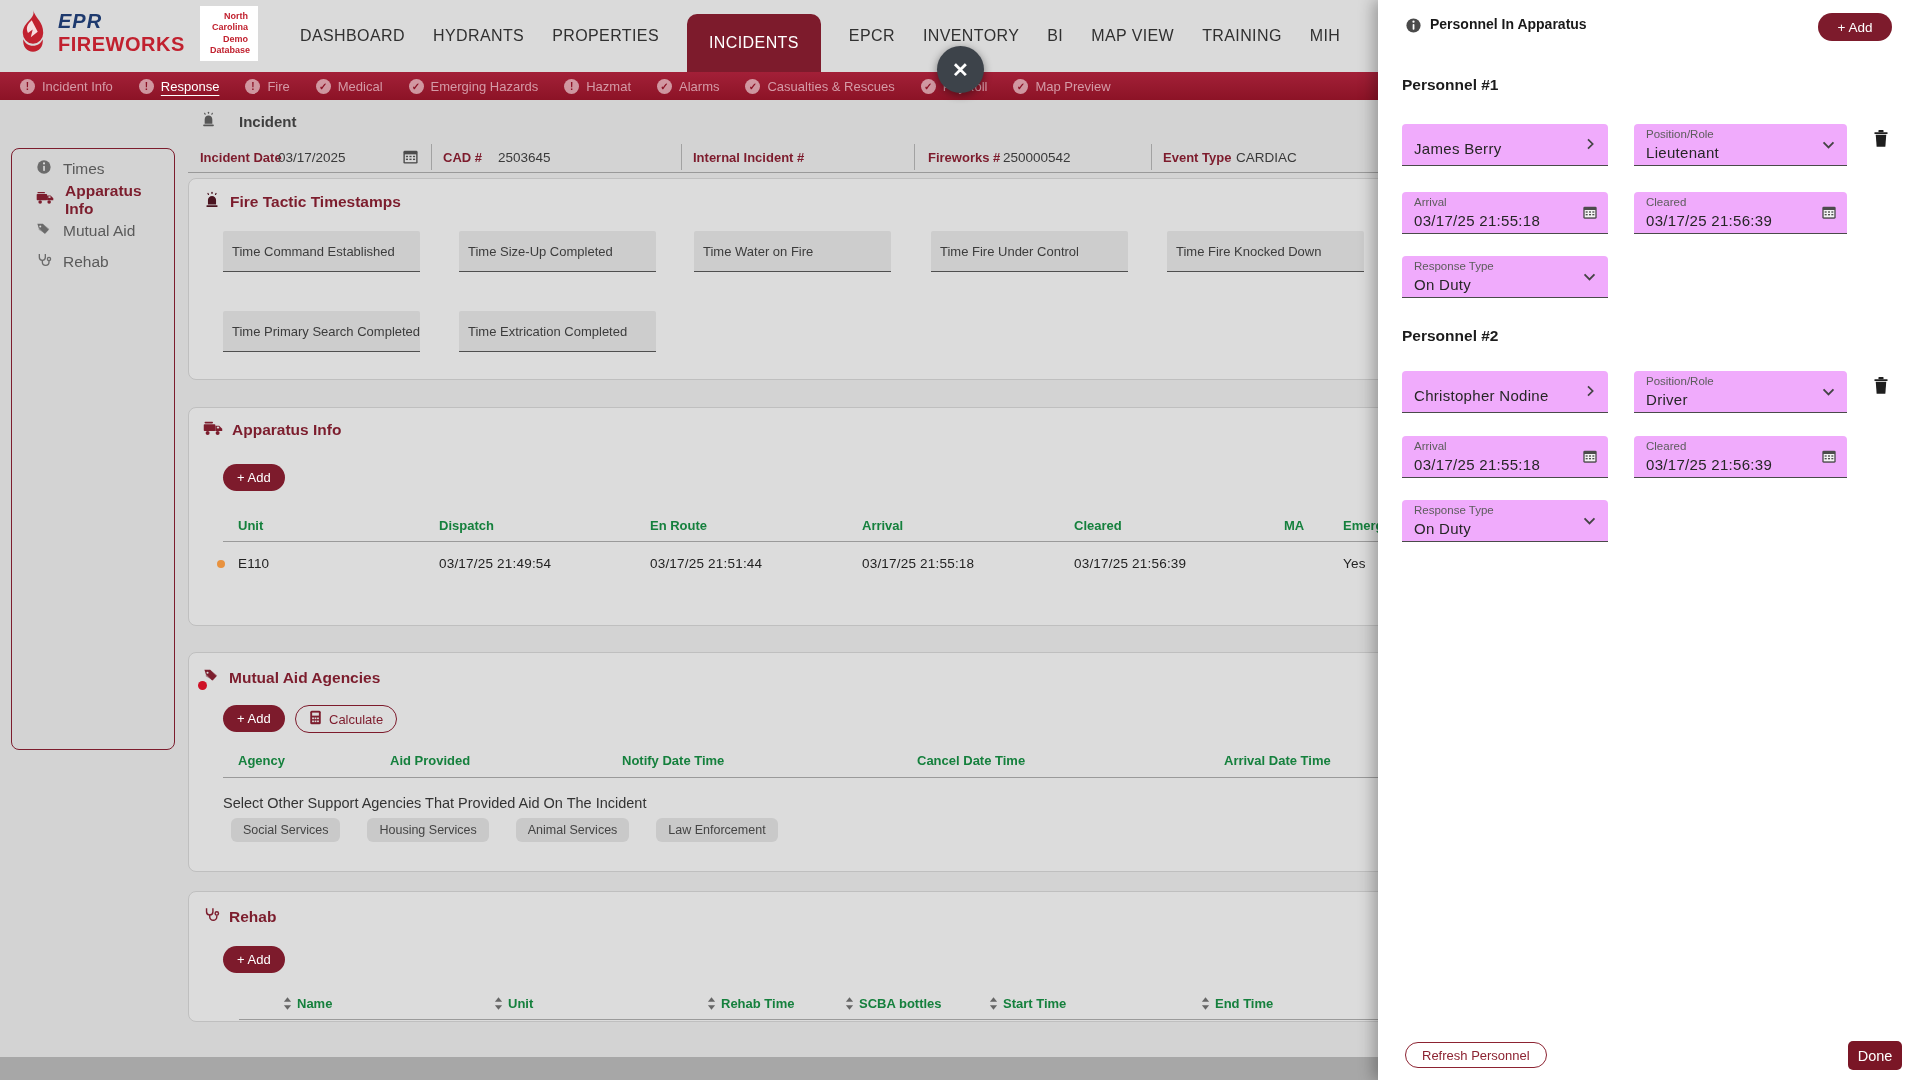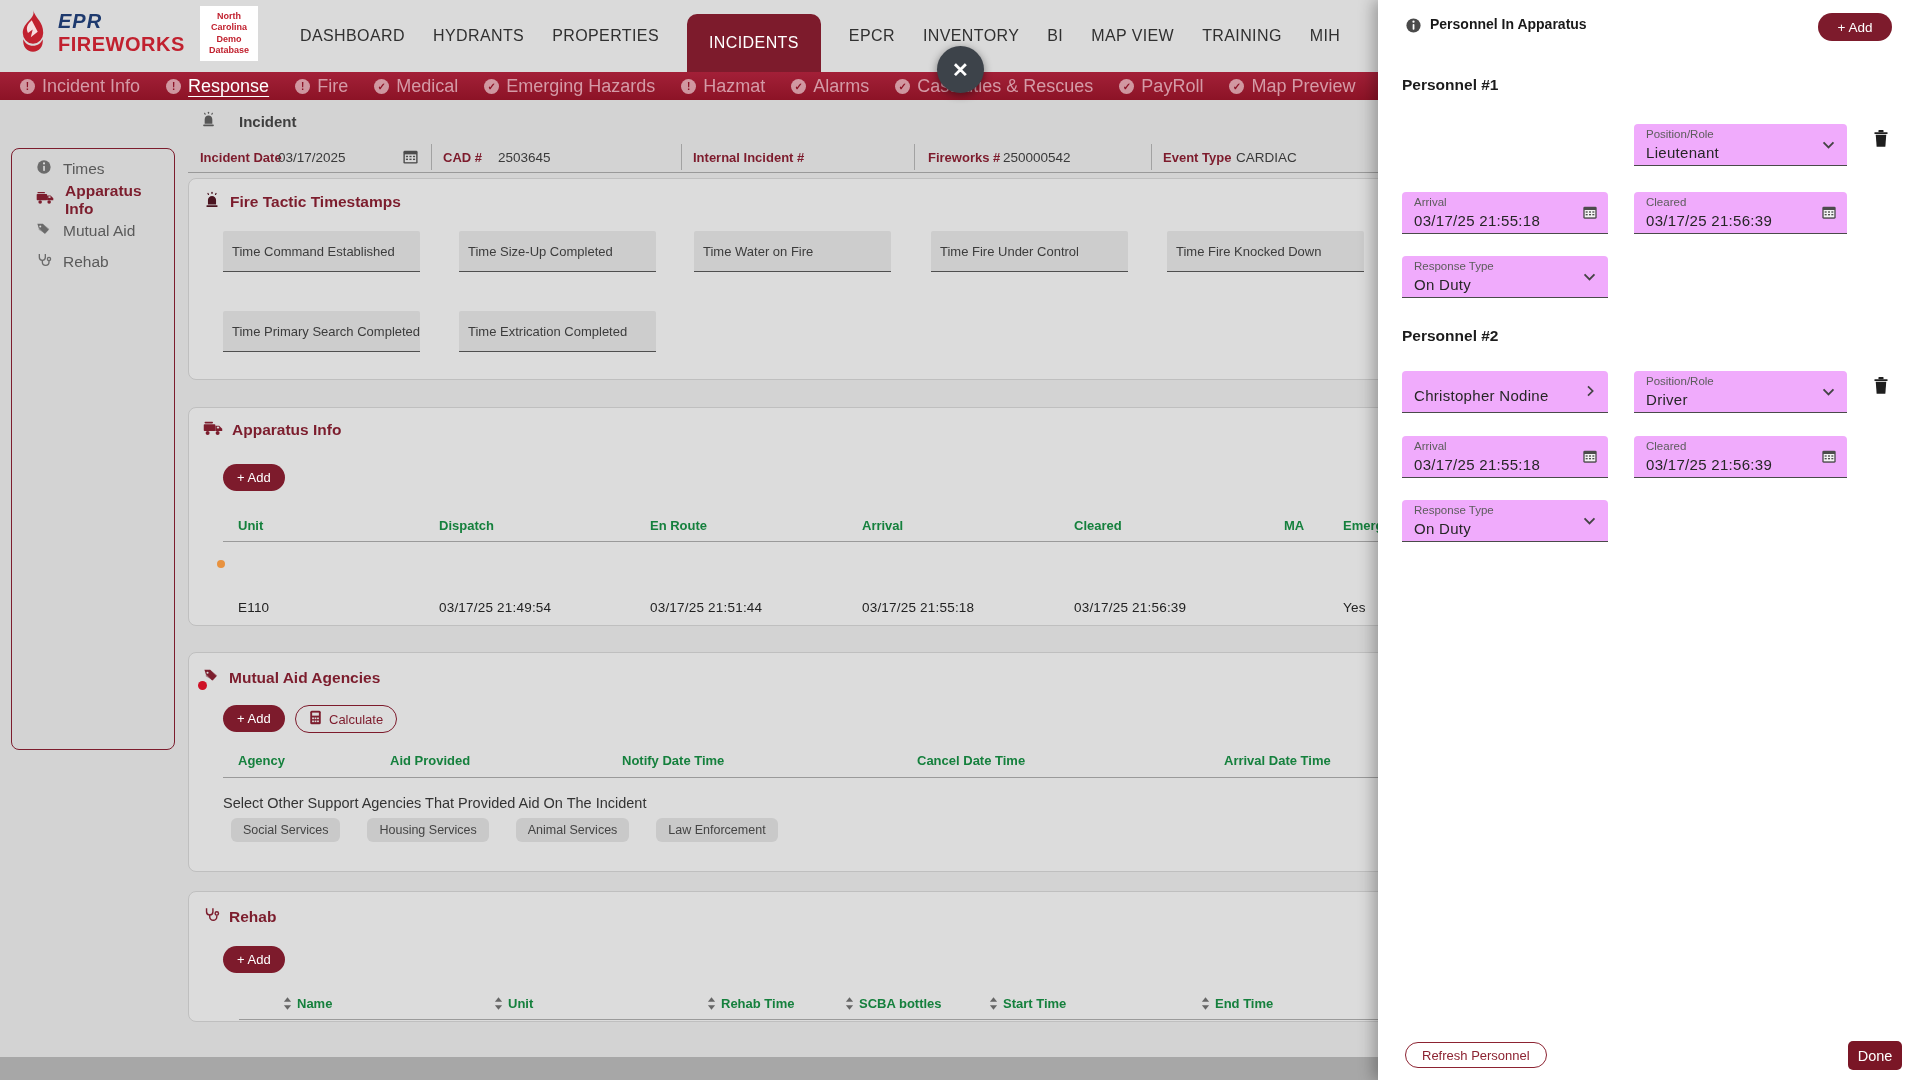--- a/index.html
+++ b/index.html
@@ -6,33 +6,33 @@
   html,body { width:1920px; height:1080px; overflow:hidden;
     font-family:"Liberation Sans", sans-serif; background:#d3d3d3; }
   .abs { position:absolute; }
 
   
   .topnav { position:absolute; left:0; top:0; width:1920px; height:72px; background:#dadada; }
   .logo { position:absolute; left:14px; top:10px; display:flex; gap:6px; cursor:pointer; }
   .logo-text .epr { display:block; font-style:italic; font-weight:800; font-size:20px; color:#1e3a6e; letter-spacing:1px; }
   .logo-text .fw  { display:block; font-weight:800; font-size:20px; color:#c1212f; letter-spacing:.5px; }
   .nc-badge { position:absolute; left:200px; top:6px; width:58px; background:#ffffff; color:#c1212f;
-    font-size:9px; font-weight:700; text-align:center; padding:5px 2px; line-height:1.25; }
+    font-size:9px; font-weight:700; text-align:right; padding:5px 10px; line-height:1.25; }
   .navlist { position:absolute; left:300px; top:0; height:72px; display:flex; align-items:center; gap:28px; }
   .nav-item { font-size:16px; letter-spacing:.4px; color:#303030; cursor:pointer; white-space:nowrap; }
   .nav-item.active { background:#7d1b2c; color:#ffffff; height:58px; margin-top:14px; display:flex; align-items:center;
     padding:0 22px; border-radius:10px 10px 0 0; }
 
   
   .subnav { position:absolute; left:0; top:72px; width:1920px; height:28px;
     background:linear-gradient(180deg,#a32038,#8c1326); display:flex; align-items:center; gap:26px; padding-left:20px; }
   .sn-item { display:flex; align-items:center; gap:7px; cursor:pointer; white-space:nowrap; }
   .sn-item .st { width:15px; height:15px; border-radius:50%; background:rgba(255,255,255,.55); color:#8c1326;
     font-size:10px; font-weight:700; display:flex; align-items:center; justify-content:center; }
-  .sn-item .lbl { font-size:18px; color:#d49aa6; }
+  .sn-item .lbl { font-size:13px; color:#d49aa6; }
   .sn-item.active .lbl { color:#ffffff; text-decoration:underline; text-underline-offset:4px; }
 
   .close-btn { position:absolute; left:937px; top:46px; width:47px; height:47px; border-radius:50%;
     background:#3d434a; color:#ffffff; font-size:20px; font-weight:700; display:flex; align-items:center;
     justify-content:center; z-index:40; box-shadow:0 2px 8px rgba(0,0,0,.45); cursor:pointer; border:none; }
 
   
   .inc-bar { position:absolute; left:188px; top:100px; width:1732px; height:74px; }
   .inc-title { position:absolute; left:12px; top:11px; display:flex; align-items:center; gap:22px;
     font-size:15px; font-weight:600; color:#3f3f3f; }
@@ -57,21 +57,21 @@
     font-size:15.5px; font-weight:700; color:#7c1d2d; }
   .gfield { position:absolute; width:197px; height:41px; background:#cdcdcd; border-bottom:1.5px solid #4f4f4f;
     border-radius:2px 2px 0 0; font-size:13px; color:#3c3c3c; display:flex; align-items:center;
     padding-left:9px; cursor:text; white-space:nowrap; overflow:hidden; }
   .btn-add { position:absolute; background:#7d1b2c; color:#ffffff; border:none; border-radius:14px;
     height:27px; padding:0 14px; font-size:13px; font-family:inherit; cursor:pointer; }
   .btn-calc { position:absolute; background:transparent; color:#7d1b2c; border:1.5px solid #7d1b2c; border-radius:14px;
     height:28px; padding:0 13px; font-size:13px; font-family:inherit; cursor:pointer;
     display:flex; align-items:center; gap:7px; }
   .thead { position:absolute; font-size:13px; font-weight:700; color:#15803d; white-space:nowrap; }
-  .tcell { position:absolute; font-size:13.5px; color:#222222; white-space:nowrap; letter-spacing:.2px;margin-top:44px; }
+  .tcell { position:absolute; font-size:13.5px; color:#222222; white-space:nowrap; letter-spacing:.2px; }
   .tdivider { position:absolute; left:34px; right:10px; height:1px; background:#9a9a9a; }
   .row-dot { position:absolute; width:8px; height:8px; border-radius:50%; background:#e8923f; }
   .chip { background:#c9c9c9; border-radius:6px; padding:5px 12px; font-size:12.5px; color:#444444;
     cursor:pointer; white-space:nowrap; }
   .sort-col { position:absolute; display:flex; align-items:center; gap:5px; }
   .support-lbl { position:absolute; font-size:14.5px; color:#333333; }
   .notif-dot { position:absolute; width:9px; height:9px; border-radius:50%; background:#cf1126; }
 
   .footer-bar { position:absolute; left:0; top:1057px; width:1920px; height:23px; background:#a7a7a7; }
 
@@ -425,20 +425,28 @@
     <svg width="17" height="17" viewBox="0 0 24 24">
         <circle cx="12" cy="12" r="10" fill="#4a4a4a"></circle>
         <rect x="10.8" y="10" width="2.5" height="8" rx="1.1" fill="#fff"></rect>
         <circle cx="12" cy="6.6" r="1.6" fill="#fff"></circle>
       </svg>
   </span>
   <div class="panel-title">Personnel In Apparatus</div>
   <button class="p-add">+ Add</button>
 
   <div class="p-heading" style="top:76px">Personnel #1</div>
+  <div class="pfield" style="left:24px;top:124px">
+    <span class="pval solo">James Berry</span>
+    <span class="picon">
+      <svg width="16" height="16" viewBox="0 0 24 24" fill="none" stroke="#444" stroke-width="2.6">
+          <polyline points="9 5 16 12 9 19"></polyline>
+        </svg>
+    </span>
+  </div>
   <div class="pfield c2" style="left:256px;top:124px">
     <span class="plabel">Position/Role</span>
     <span class="pval">Lieutenant</span>
     <span class="picon">
       <svg width="17" height="17" viewBox="0 0 24 24" fill="none" stroke="#444" stroke-width="2.6">
           <polyline points="5 9 12 16 19 9"></polyline>
         </svg>
     </span>
   </div>
   <button class="trash-btn" style="left:494px;top:128px">

